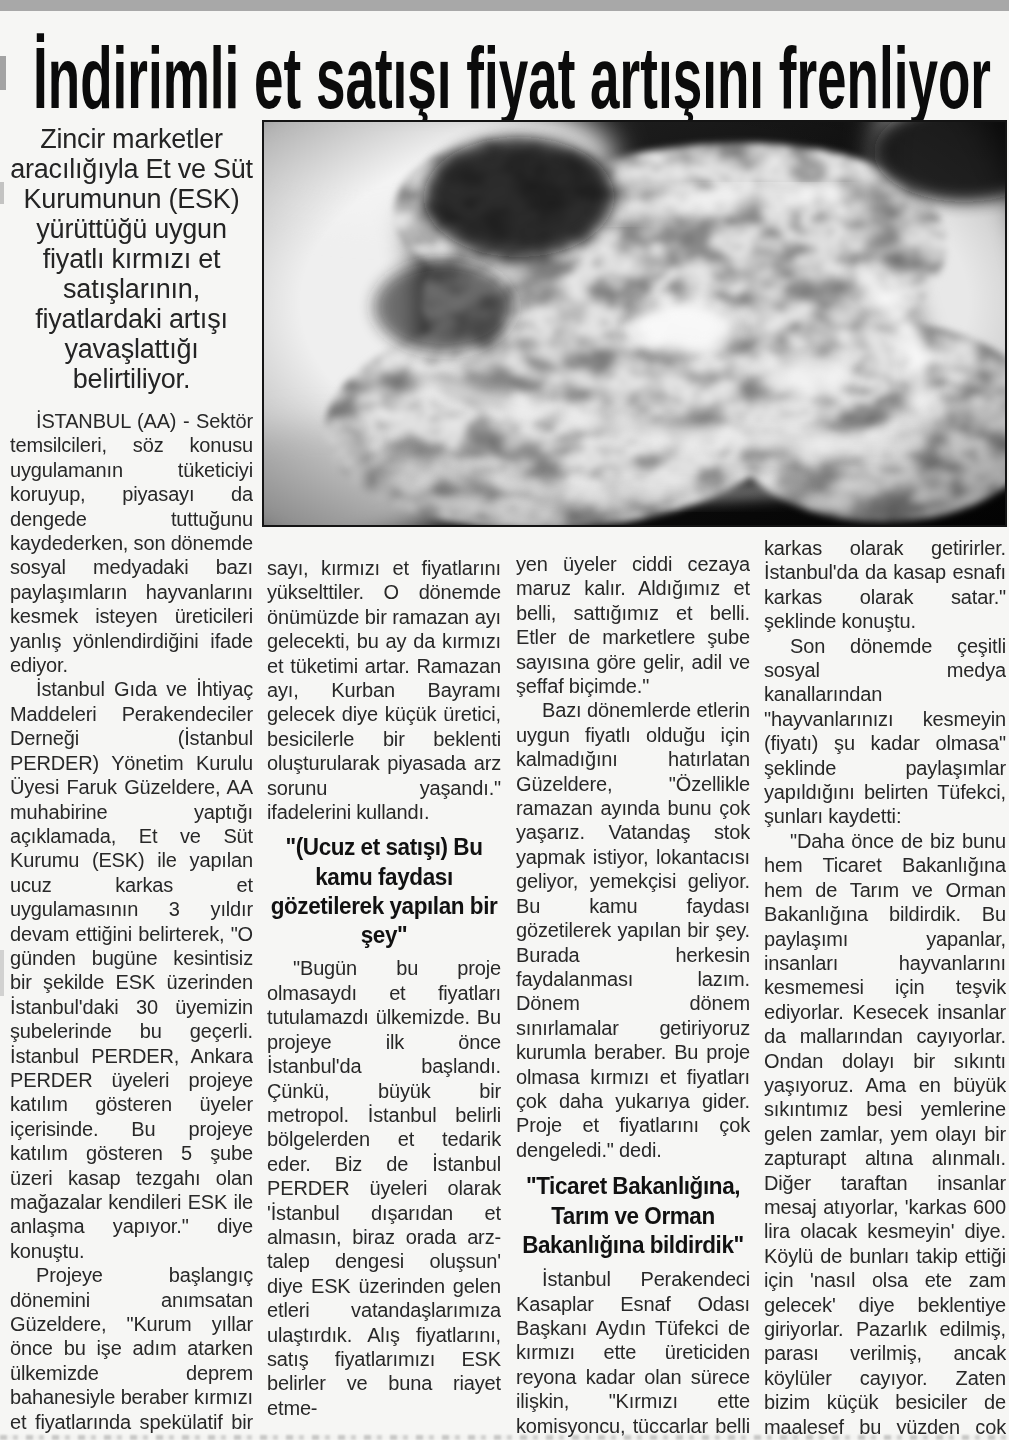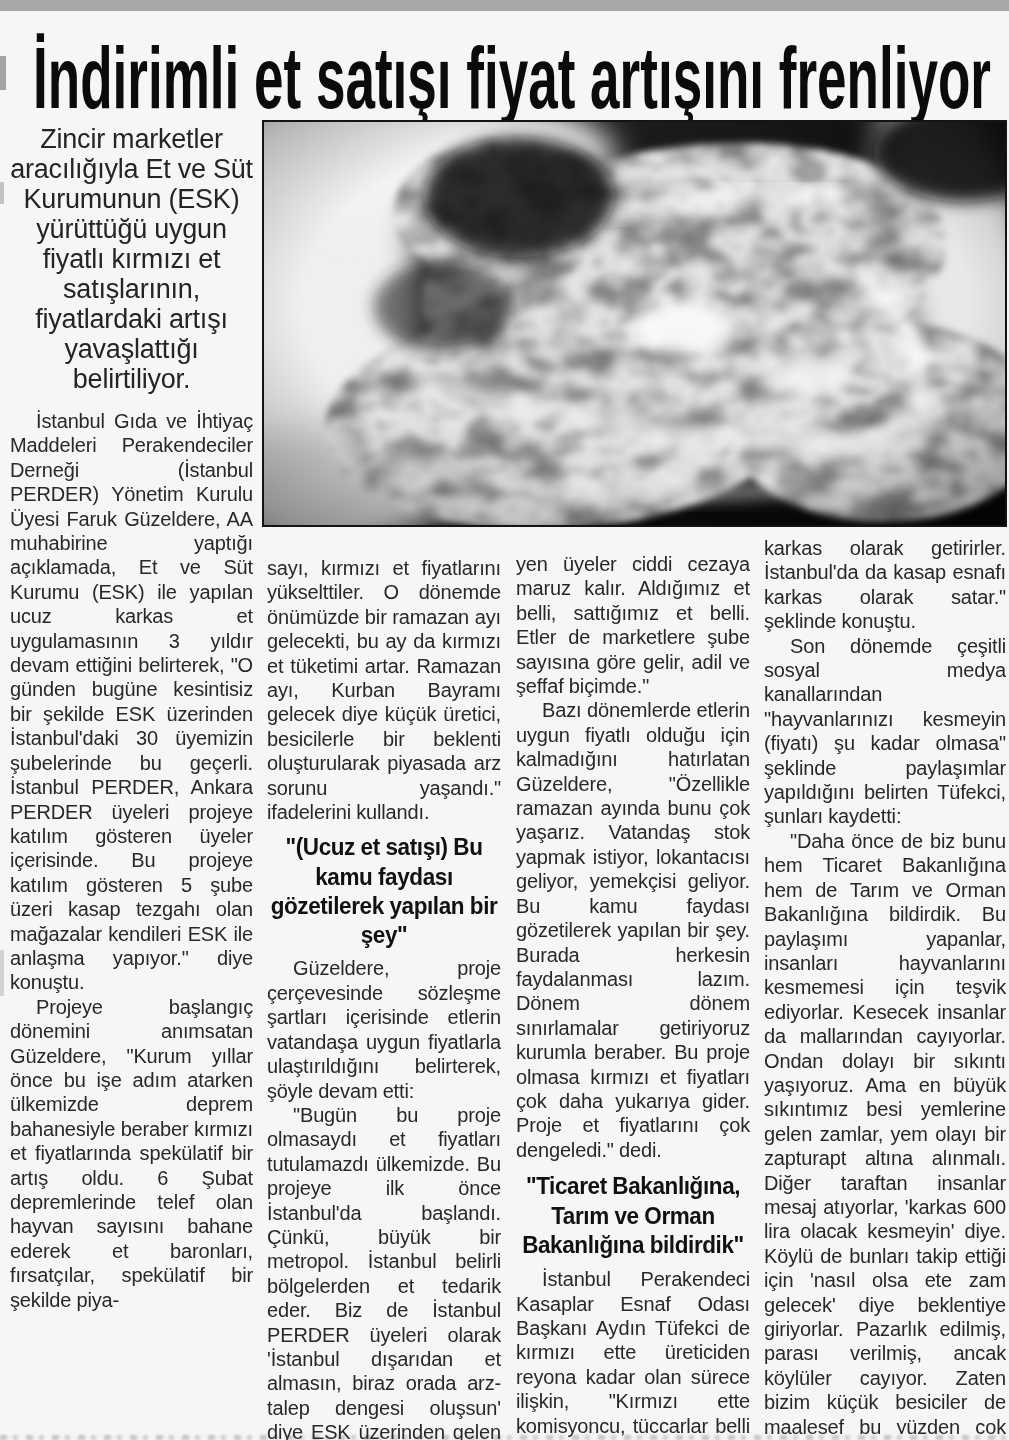--- a/index.html
+++ b/index.html
@@ -133,28 +133,28 @@
       <ellipse cx="700" cy="30" rx="90" ry="50" fill="#0a0a0a" filter="url(#blurM)" opacity="0.9"></ellipse>
       <ellipse cx="180" cy="185" rx="70" ry="45" fill="#1c1c1c" filter="url(#blurM)" opacity="0.6"></ellipse>
     </g>
 
     <rect x="0" y="0" width="741" height="403" fill="url(#vign)"></rect>
   </svg>
 </div>
 
 <div class="col col-1">
   <p class="lede">Zincir marketler aracılığıyla Et ve Süt Kurumunun (ESK) yürüttüğü uygun fiyatlı kırmızı et satışlarının, fiyatlardaki artışı yavaşlattığı belirtiliyor.</p>
+  <p>İSTANBUL (AA) - Sektör temsilcileri, söz konusu uygulamanın tüketiciyi koruyup, piyasayı da dengede tuttuğunu kaydederken, son dönemde sosyal medyadaki bazı paylaşımların hayvanlarını kesmek isteyen üreticileri yanlış yönlendirdiğini ifade ediyor.</p>
   <p>İstanbul Gıda ve İhtiyaç Maddeleri Perakendeciler Derneği (İstanbul PERDER) Yönetim Kurulu Üyesi Faruk Güzeldere, AA muhabirine yaptığı açıklamada, Et ve Süt Kurumu (ESK) ile yapılan ucuz karkas et uygulamasının 3 yıldır devam ettiğini belirterek, "O günden bugüne kesintisiz bir şekilde ESK üzerinden İstanbul'daki 30 üyemizin şubelerinde bu geçerli. İstanbul PERDER, Ankara PERDER üyeleri projeye katılım gösteren üyeler içerisinde. Bu projeye katılım gösteren 5 şube üzeri kasap tezgahı olan mağazalar kendileri ESK ile anlaşma yapıyor." diye konuştu.</p>
   <p>Projeye başlangıç dönemini anımsatan Güzeldere, "Kurum yıllar önce bu işe adım atarken ülkemizde deprem bahanesiyle beraber kırmızı et fiyatlarında spekülatif bir artış oldu. 6 Şubat depremlerinde telef olan hayvan sayısını bahane ederek et baronları, fırsatçılar, spekülatif bir şekilde piya-</p>
 </div>
 
 <div class="col col-2">
   <p class="cont">sayı, kırmızı et fiyatlarını yükselttiler. O dönemde önümüzde bir ramazan ayı gelecekti, bu ay da kırmızı et tüketimi artar. Ramazan ayı, Kurban Bayramı gelecek diye küçük üretici, besicilerle bir beklenti oluşturularak piyasada arz sorunu yaşandı." ifadelerini kullandı.</p>
   <p class="subhead">"(Ucuz et satışı) Bu kamu faydası gözetilerek yapılan bir şey"</p>
-  <p>Güzeldere, proje çerçevesinde sözleşme şartları içerisinde etlerin vatandaşa uygun fiyatlarla ulaştırıldığını belirterek, şöyle devam etti:</p>
   <p>"Bugün bu proje olmasaydı et fiyatları tutulamazdı ülkemizde. Bu projeye ilk önce İstanbul'da başlandı. Çünkü, büyük bir metropol. İstanbul belirli bölgelerden et tedarik eder. Biz de İstanbul PERDER üyeleri olarak 'İstanbul dışarıdan et almasın, biraz orada arz-talep dengesi oluşsun' diye ESK üzerinden gelen etleri vatandaşlarımıza ulaştırdık. Alış fiyatlarını, satış fiyatlarımızı ESK belirler ve buna riayet etme-</p>
 </div>
 
 <div class="col col-3">
   <p class="cont">yen üyeler ciddi cezaya maruz kalır. Aldığımız et belli, sattığımız et belli. Etler de marketlere şube sayısına göre gelir, adil ve şeffaf biçimde."</p>
   <p>Bazı dönemlerde etlerin uygun fiyatlı olduğu için kalmadığını hatırlatan Güzeldere, "Özellikle ramazan ayında bunu çok yaşarız. Vatandaş stok yapmak istiyor, lokantacısı geliyor, yemekçisi geliyor. Bu kamu faydası gözetilerek yapılan bir şey. Burada herkesin faydalanması lazım. Dönem dönem sınırlamalar getiriyoruz kurumla beraber. Bu proje olmasa kırmızı et fiyatları çok daha yukarıya gider. Proje et fiyatlarını çok dengeledi." dedi.</p>
   <p class="subhead">"Ticaret Bakanlığına, Tarım ve Orman Bakanlığına bildirdik"</p>
   <p>İstanbul Perakendeci Kasaplar Esnaf Odası Başkanı Aydın Tüfekci de kırmızı ette üreticiden reyona kadar olan sürece ilişkin, "Kırmızı ette komisyoncu, tüccarlar belli bölgelere gider, köylerden siparişlere göre malı toplarlar, keserler, İstanbul'a</p>
 </div>
 

